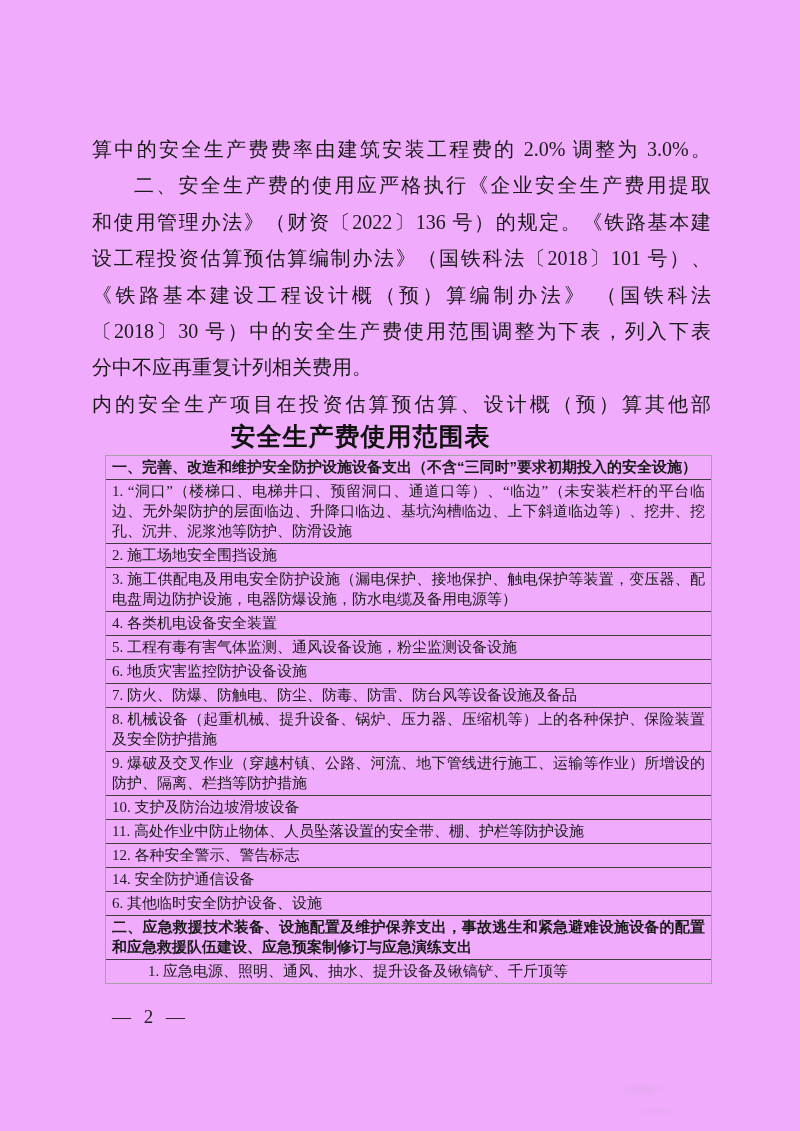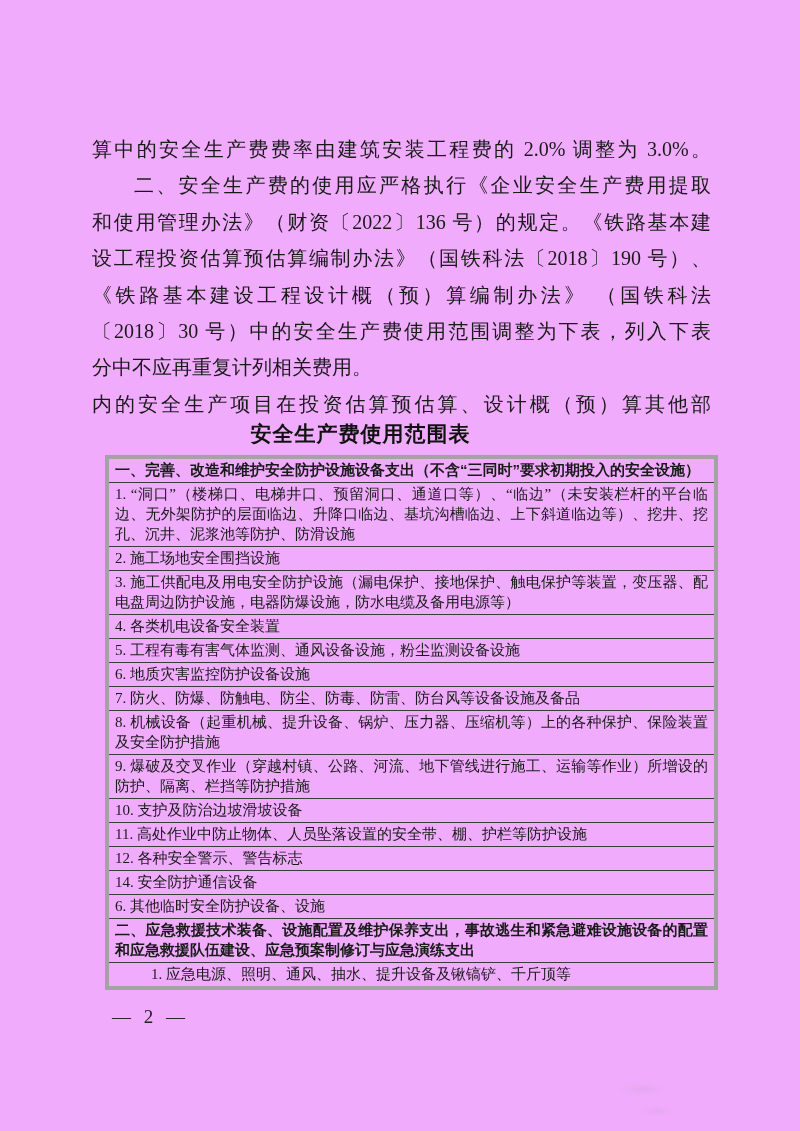--- a/index.html
+++ b/index.html
@@ -37,31 +37,31 @@
   }
   
   .table-title {
     position: absolute;
     left: 0;
     top: 420px;
     width: 721px;
     text-align: center;
     font-family: Liberation Serif, serif;
     font-weight: bold;
-    font-size: 21px;
+    font-size: 25px;
     letter-spacing: 1px;
     color: #111;
   }
   
   .range-table {
     position: absolute;
     left: 105px;
     top: 455px;
     width: 605px;
-    border: 4px solid #a3a3a3;
+    border: 1px solid #a3a3a3;
     font-family: "Liberation Serif", "DejaVu Serif", serif;
     font-size: 15px;
     line-height: 20px;
     color: #1a1a1a;
   }
   .t-row {
     border-bottom: 1px solid #3c3c3c;
     padding: 1px 6px 2px 6px;
     text-align: justify;
   }
@@ -98,21 +98,21 @@
 </style>
 </head>
 <body>
 
 <div class="page">
 
   <div class="body-text">
       <div class="line just">算中的安全生产费费率由建筑安装工程费的 2.0% 调整为 3.0%。</div>
       <div class="line just indent">二、安全生产费的使用应严格执行《企业安全生产费用提取</div>
       <div class="line just">和使用管理办法》（财资〔2022〕136 号）的规定。《铁路基本建</div>
-      <div class="line just">设工程投资估算预估算编制办法》（国铁科法〔2018〕190 号）、</div>
+      <div class="line just">设工程投资估算预估算编制办法》（国铁科法〔2018〕101 号）、</div>
       <div class="line just">《铁路基本建设工程设计概（预）算编制办法》 （国铁科法</div>
       <div class="line just">〔2018〕30 号）中的安全生产费使用范围调整为下表，列入下表</div>
       <div class="line">分中不应再重复计列相关费用。</div>
       <div class="line just">内的安全生产项目在投资估算预估算、设计概（预）算其他部</div>
     </div>
 
   <div class="table-title">安全生产费使用范围表</div>
 
   <div class="range-table">
       <div class="t-row section">一、完善、改造和维护安全防护设施设备支出（不含“三同时”要求初期投入的安全设施）</div>

